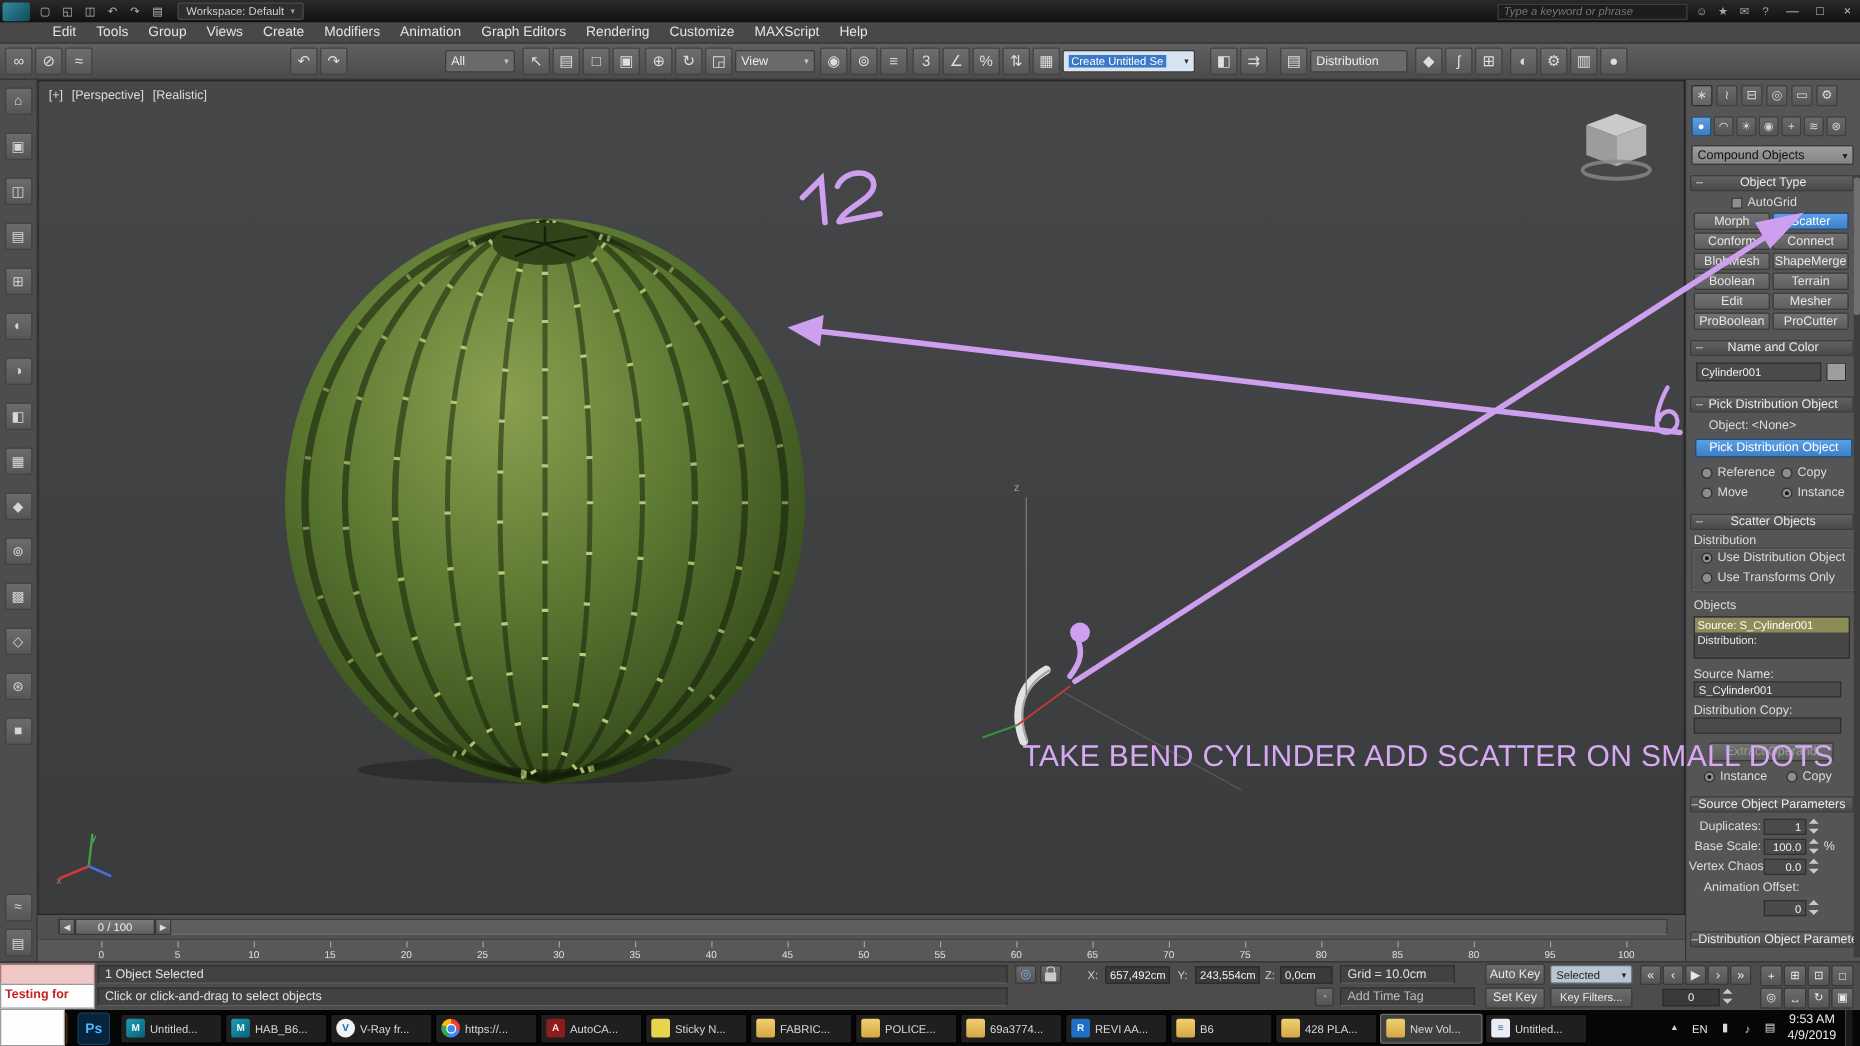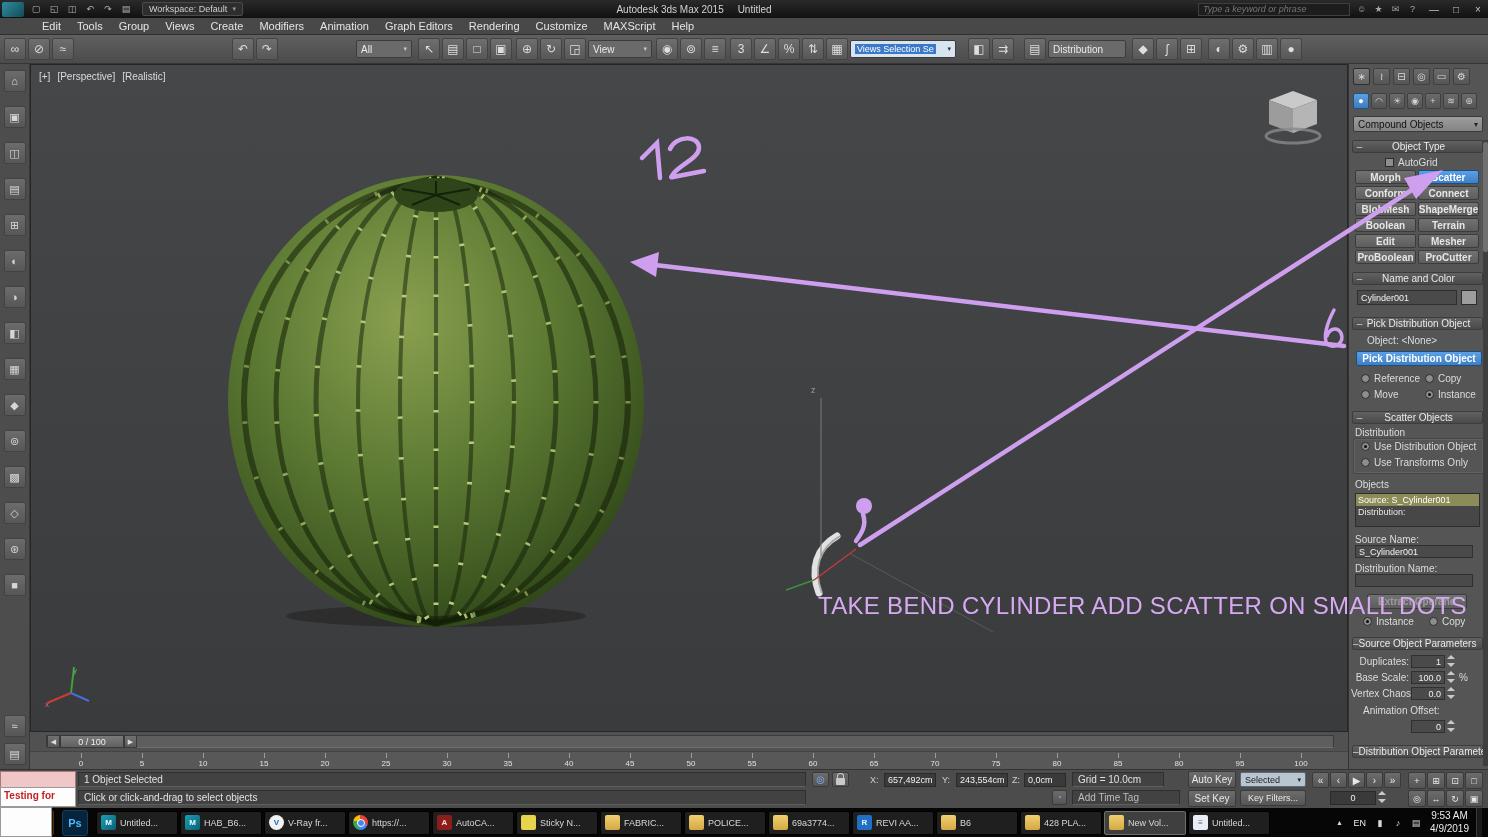--- a/index.html
+++ b/index.html
@@ -56,21 +56,21 @@
   .ptab{width:17px;height:17px;background:linear-gradient(#6a6a6a,#555);border:1px solid #404040;border-radius:2px;color:#d8d8d8;font-size:10px;display:flex;align-items:center;justify-content:center;}
   .ptab.active{background:linear-gradient(#7c7c7c,#636363);border-color:#2e2e2e;}
   .psubtabs{position:absolute;left:4px;top:29px;display:flex;gap:2px;}
   .psub{width:16px;height:16px;background:linear-gradient(#6a6a6a,#555);border:1px solid #404040;border-radius:2px;color:#d4d4d4;font-size:9px;display:flex;align-items:center;justify-content:center;}
   .psub.active{background:linear-gradient(#5fa0e0,#3e7cc0);color:#fff;border-color:#24527e;}
   .pcombo{position:absolute;left:4px;top:52px;width:130px;height:16px;background:linear-gradient(#9d9d9d,#848484);border:1px solid #3a3a3a;border-radius:2px;color:#111;font-size:10px;display:flex;align-items:center;justify-content:space-between;padding:0 4px;}
   .pcombo .arr{font-size:8px;color:#222;}
   .rollout{position:absolute;left:3px;width:131px;height:13px;background:linear-gradient(#616161,#4a4a4a);border:1px solid #3c3c3c;border-radius:2px;display:flex;align-items:center;font-size:10px;color:#eaeaea;}
   .rollout .minus{width:13px;text-align:center;color:#cfcfcf;}
   .rollout .rtitle{flex:1;text-align:center;margin-right:11px;white-space:nowrap;}
-  .pbtn{background:linear-gradient(#727272,#5d5d5d);border:1px solid #3b3b3b;border-radius:2px;font-size:10px;color:#e6e6e6;display:flex;align-items:center;justify-content:center;white-space:nowrap;font-weight:bold;}
+  .pbtn{background:linear-gradient(#727272,#5d5d5d);border:1px solid #3b3b3b;border-radius:2px;font-size:10px;color:#e6e6e6;display:flex;align-items:center;justify-content:center;white-space:nowrap;}
   .pbtn.active{background:linear-gradient(#5aa0e8,#3e7fc4);color:#fff;border-color:#1f4d7e;}
   .pbtn.disabled{color:#9b9b9b;}
   .btn-grid{position:absolute;left:6px;top:106px;width:130px;display:flex;flex-wrap:wrap;}
   .btn-grid .pbtn{width:61px;height:14px;margin:0 2px 2px 0;}
   .pinput{position:absolute;background:#4a4a4a;border:1px solid #303030;color:#f2f2f2;font-size:9px;padding:0 3px;outline:none;}
   .plabel{position:absolute;font-size:10px;color:#dcdcdc;white-space:nowrap;}
   .radio{width:9px;height:9px;border-radius:50%;background:#8d8d8d;border:1px solid #2c2c2c;display:inline-block;position:relative;flex:none;}
   .radio.sel::after{content:"";position:absolute;left:2px;top:2px;width:3px;height:3px;border-radius:50%;background:#0d0d0d;}
   .chk{width:9px;height:9px;background:#8d8d8d;border:1px solid #2c2c2c;display:inline-block;flex:none;}
   .rrow{position:absolute;display:flex;align-items:center;gap:4px;font-size:10px;color:#dcdcdc;white-space:nowrap;}
@@ -151,24 +151,20 @@
       <span class="ticon">◱</span>
       <span class="ticon">◫</span>
       <span class="ticon">↶</span>
       <span class="ticon">↷</span>
       <span class="ticon">▤</span>
     </div>
   <div class="ws-dd">
     <span>Workspace: Default</span>
     <span class="arr">▾</span>
   </div>
-  <div class="tb-title">
-    <span>Autodesk 3ds Max  2015</span>&nbsp;&nbsp;&nbsp;&nbsp;
-    <span>Untitled</span>
-  </div>
   <div class="tb-right">
     <input class="search-box" placeholder="Type a keyword or phrase" style="">
     <div class="qat">
 
     <span class="ticon">☺</span>
         <span class="ticon">★</span>
         <span class="ticon">✉</span>
         <span class="ticon">?</span>
       </div>
     <div class="qat">
@@ -240,21 +236,21 @@
   <span class="ticonb">3</span>
       <span class="ticonb">∠</span>
       <span class="ticonb">%</span>
       <span class="ticonb">⇅</span>
     </div>
   <div class="tgroup" style="margin-left:2px;">
 
   <span class="ticonb">▦</span>
     </div>
   <div class="tdd editsel" style="margin-left:2px;width:106px;">
-    <span class="selval">Views Selection Se</span>
+    <span class="selval">Create Untitled Se</span>
     <span class="arr">▾</span>
   </div>
   <div class="tgroup" style="margin-left:12px;">
 
   <span class="ticonb">◧</span>
       <span class="ticonb">⇉</span>
     </div>
   <div class="tgroup" style="margin-left:10px;">
 
   <span class="ticonb">▤</span>
@@ -450,21 +446,21 @@
     <span class="radio"></span>
     <span>Use Transforms Only</span>
   </div>
   <span class="plabel" style="left:6px;top:415px;">Objects</span>
   <div class="plist">
     <span class="hl">Source: S_Cylinder001</span>
     <span class="ln">Distribution:</span>
   </div>
   <span class="plabel" style="left:6px;top:470px;">Source Name:</span>
   <input class="pinput" style="left: 6px; top: 481px; width: 118px; height: 13px;" value="S_Cylinder001">
-  <span class="plabel" style="left:6px;top:499px;">Distribution Name:</span>
+  <span class="plabel" style="left:6px;top:499px;">Distribution Copy:</span>
   <input class="pinput" style="left: 6px; top: 510px; width: 118px; height: 13px;">
   <div class="pbtn disabled" style="position:absolute;left:18px;top:530px;width:100px;height:15px;">Extract Operand</div>
   <div class="rrow" style="left:14px;top:552px;">
     <span class="radio sel"></span>
     <span>Instance</span>
   </div>
   <div class="rrow" style="left:80px;top:552px;">
     <span class="radio"></span>
     <span>Copy</span>
   </div>

